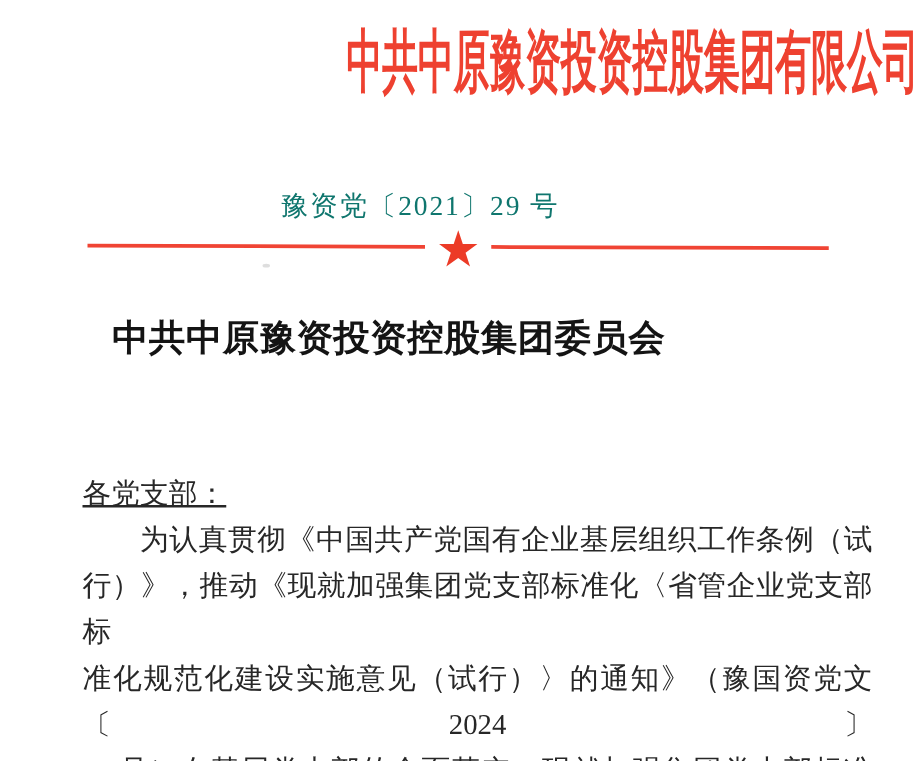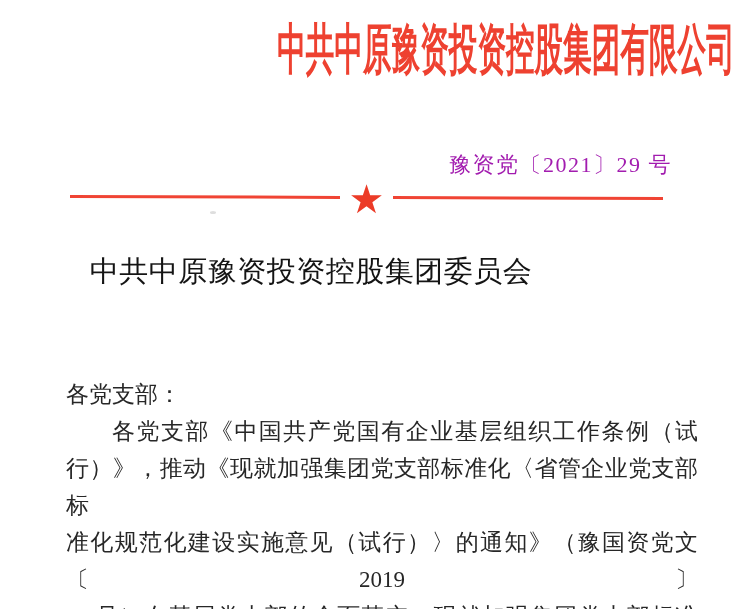--- a/index.html
+++ b/index.html
@@ -24,24 +24,24 @@
     font-weight:bold;
     color:#ee4130;
     transform:scaleX(0.52);
     transform-origin:center center;
     letter-spacing:0px;
   }
 
   
   .doc-number {
     position:absolute; top:150px; left:0; width:672px;
-    text-align:right;
+    text-align:center;
     font-size:22px;
     letter-spacing:1.5px;
-    color:#a21caf;
+    color:#0f766e;
   }
 
   
   .divider {
     position:absolute; top:180px; left:70px; width:593px; height:34px;
     display:flex; align-items:center;
     transform:rotate(0.2deg);
   }
   .divider-seg {
     flex:1; height:3px; background:#f04434;
@@ -51,32 +51,33 @@
     font-size:40px;
     line-height:34px;
     margin:0 9px;
     transform:translateY(3px);
   }
 
   
   .doc-title {
     position:absolute; top:252px; left:0; width:622px;
     text-align:center;
-    font-weight:normal;
+    font-weight:bold;
     color:#141414;
     font-size:29px;
     line-height:38px;
     letter-spacing:0.5px;
   }
 
   
   .salutation {
     position:absolute; top:379px; left:66px;
     font-size:23px;
     color:#272727;
+    text-decoration:underline;
   }
   .body-lines {
     position:absolute; top:413px; left:66px; width:632px;
     font-size:23px;
     color:#272727;
     line-height:37px;
   }
   .body-line {
     text-align:justify;
     text-align-last:justify;
@@ -107,22 +108,22 @@
     <div class="divider-seg"></div>
   </div>
 
   <div class="doc-title">
     <div>中共中原豫资投资控股集团委员会</div>
   </div>
 
   <div class="salutation">各党支部：</div>
 
   <div class="body-lines">
-    <div class="body-line first">各党支部《中国共产党国有企业基层组织工作条例（试</div>
+    <div class="body-line first">为认真贯彻《中国共产党国有企业基层组织工作条例（试</div>
     <div class="body-line">行）》，推动《现就加强集团党支部标准化〈省管企业党支部标</div>
-    <div class="body-line">准化规范化建设实施意见（试行）〉的通知》（豫国资党文〔2019〕</div>
+    <div class="body-line">准化规范化建设实施意见（试行）〉的通知》（豫国资党文〔2024〕</div>
     <div class="body-line">39 号）在基层党支部的全面落实，现就加强集团党支部标准化、</div>
 
   </div>
 
   <div class="speck"></div>
 
 </div>
 
 </body></html>

